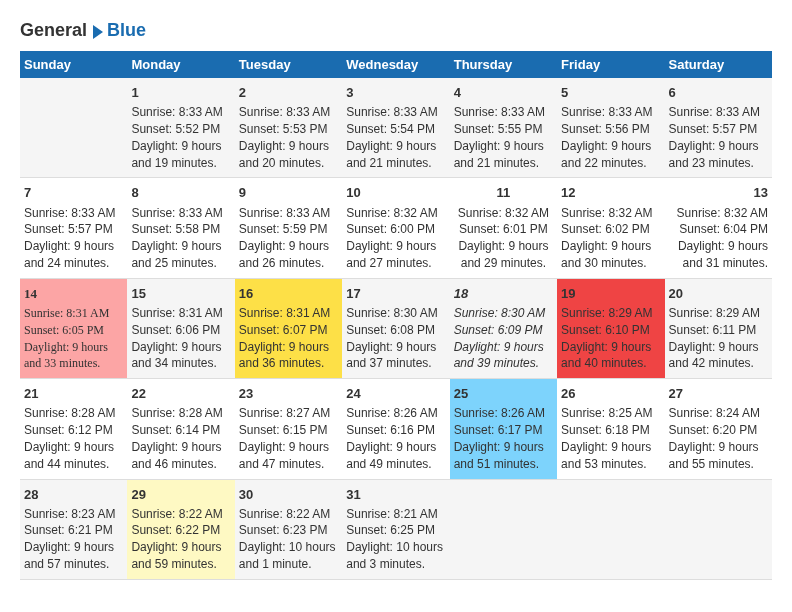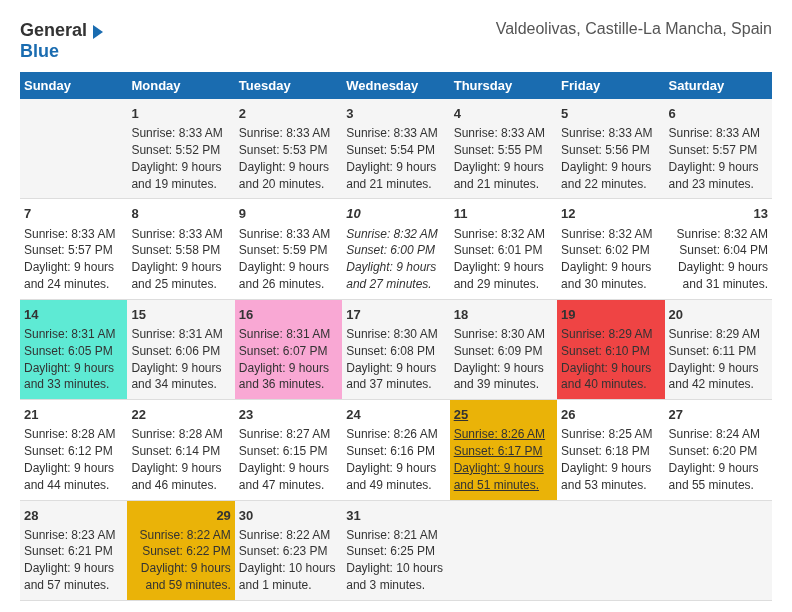--- a/index.html
+++ b/index.html
@@ -11,21 +11,20 @@
       padding: 20px;
     }
     .header-area {
       display: flex;
       justify-content: space-between;
       align-items: flex-start;
       margin-bottom: 10px;
     }
     .logo {
       display: flex;
-      flex-direction: column;
       align-items: flex-start;
     }
     .logo-general {
       font-size: 18px;
       font-weight: bold;
       color: #333;
     }
     .logo-blue {
       font-size: 18px;
       font-weight: bold;
@@ -94,21 +93,20 @@
     <div>
       <span class="logo-general">General</span><svg width="18" height="18" viewBox="0 0 18 18" style="vertical-align:middle;margin-left:2px;">
           <polygon points="4,2 14,9 4,16" fill="#1a6cb0"></polygon>
         </svg>
     </div>
     <div>
       <span class="logo-blue">Blue</span>
     </div>
   </div>
   <div class="title-area">
-    <div class="location-title">Valdeolivas, Castille-La Mancha, Spain</div>
   </div>
 </div>
 
 <table>
   <thead>
     <tr>
     <th>Sunday</th>
         <th>Monday</th>
         <th>Tuesday</th>
         <th>Wednesday</th>
@@ -178,28 +176,28 @@
 Daylight: 9 hours
 and 25 minutes.</div>
         </td>
         <td style="background: rgb(255, 255, 255);">
           <span class="day-num">9</span>
           <div class="day-info" style="white-space: pre-line;">Sunrise: 8:33 AM
 Sunset: 5:59 PM
 Daylight: 9 hours
 and 26 minutes.</div>
         </td>
-        <td style="background: rgb(255, 255, 255); font-style: italic;">
+        <td style="background: rgb(255, 255, 255);">
           <span class="day-num">10</span>
           <div class="day-info" style="white-space: pre-line;">Sunrise: 8:32 AM
 Sunset: 6:00 PM
 Daylight: 9 hours
 and 27 minutes.</div>
         </td>
-        <td style="background: rgb(255, 255, 255);">
+        <td style="background: rgb(255, 255, 255); text-align: center;">
           <span class="day-num">11</span>
           <div class="day-info" style="white-space: pre-line;">Sunrise: 8:32 AM
 Sunset: 6:01 PM
 Daylight: 9 hours
 and 29 minutes.</div>
         </td>
         <td style="background: rgb(255, 255, 255);">
           <span class="day-num">12</span>
           <div class="day-info" style="white-space: pre-line;">Sunrise: 8:32 AM
 Sunset: 6:02 PM
@@ -208,49 +206,49 @@
         </td>
         <td style="background: rgb(255, 255, 255); text-align: right;">
           <span class="day-num">13</span>
           <div class="day-info" style="white-space: pre-line;">Sunrise: 8:32 AM
 Sunset: 6:04 PM
 Daylight: 9 hours
 and 31 minutes.</div>
         </td>
       </tr>
       <tr style="background: rgb(245, 245, 245);">
-        <td style="background: #5eead4;">
+        <td style="background: #fca5a5; font-family: Liberation Serif, serif;">
           <span class="day-num">14</span>
           <div class="day-info" style="white-space: pre-line;">Sunrise: 8:31 AM
 Sunset: 6:05 PM
 Daylight: 9 hours
 and 33 minutes.</div>
         </td>
         <td style="background: rgb(245, 245, 245);">
           <span class="day-num">15</span>
           <div class="day-info" style="white-space: pre-line;">Sunrise: 8:31 AM
 Sunset: 6:06 PM
 Daylight: 9 hours
 and 34 minutes.</div>
         </td>
-        <td style="background: #f9a8d4;">
+        <td style="background: #fde047;">
           <span class="day-num">16</span>
           <div class="day-info" style="white-space: pre-line;">Sunrise: 8:31 AM
 Sunset: 6:07 PM
 Daylight: 9 hours
 and 36 minutes.</div>
         </td>
         <td style="background: rgb(245, 245, 245);">
           <span class="day-num">17</span>
           <div class="day-info" style="white-space: pre-line;">Sunrise: 8:30 AM
 Sunset: 6:08 PM
 Daylight: 9 hours
 and 37 minutes.</div>
         </td>
-        <td style="background: rgb(245, 245, 245);">
+        <td style="background: rgb(245, 245, 245); font-style: italic;">
           <span class="day-num">18</span>
           <div class="day-info" style="white-space: pre-line;">Sunrise: 8:30 AM
 Sunset: 6:09 PM
 Daylight: 9 hours
 and 39 minutes.</div>
         </td>
         <td style="background: #ef4444; margin-left: 20px;">
           <span class="day-num">19</span>
           <div class="day-info" style="white-space: pre-line;">Sunrise: 8:29 AM
 Sunset: 6:10 PM
@@ -287,21 +285,21 @@
 Daylight: 9 hours
 and 47 minutes.</div>
         </td>
         <td style="background: rgb(255, 255, 255);">
           <span class="day-num">24</span>
           <div class="day-info" style="white-space: pre-line;">Sunrise: 8:26 AM
 Sunset: 6:16 PM
 Daylight: 9 hours
 and 49 minutes.</div>
         </td>
-        <td style="background: #eab308; text-decoration: underline;">
+        <td style="background: #7dd3fc;">
           <span class="day-num">25</span>
           <div class="day-info" style="white-space: pre-line;">Sunrise: 8:26 AM
 Sunset: 6:17 PM
 Daylight: 9 hours
 and 51 minutes.</div>
         </td>
         <td style="background: rgb(255, 255, 255);">
           <span class="day-num">26</span>
           <div class="day-info" style="white-space: pre-line;">Sunrise: 8:25 AM
 Sunset: 6:18 PM
@@ -317,21 +315,21 @@
         </td>
       </tr>
       <tr style="background: rgb(245, 245, 245);">
         <td style="background: rgb(245, 245, 245); margin-top: 44px;">
           <span class="day-num">28</span>
           <div class="day-info" style="white-space: pre-line;">Sunrise: 8:23 AM
 Sunset: 6:21 PM
 Daylight: 9 hours
 and 57 minutes.</div>
         </td>
-        <td style="background: #eab308; text-align: right;">
+        <td style="background: #fef9c3;">
           <span class="day-num">29</span>
           <div class="day-info" style="white-space: pre-line;">Sunrise: 8:22 AM
 Sunset: 6:22 PM
 Daylight: 9 hours
 and 59 minutes.</div>
         </td>
         <td style="background: rgb(245, 245, 245);">
           <span class="day-num">30</span>
           <div class="day-info" style="white-space: pre-line;">Sunrise: 8:22 AM
 Sunset: 6:23 PM

